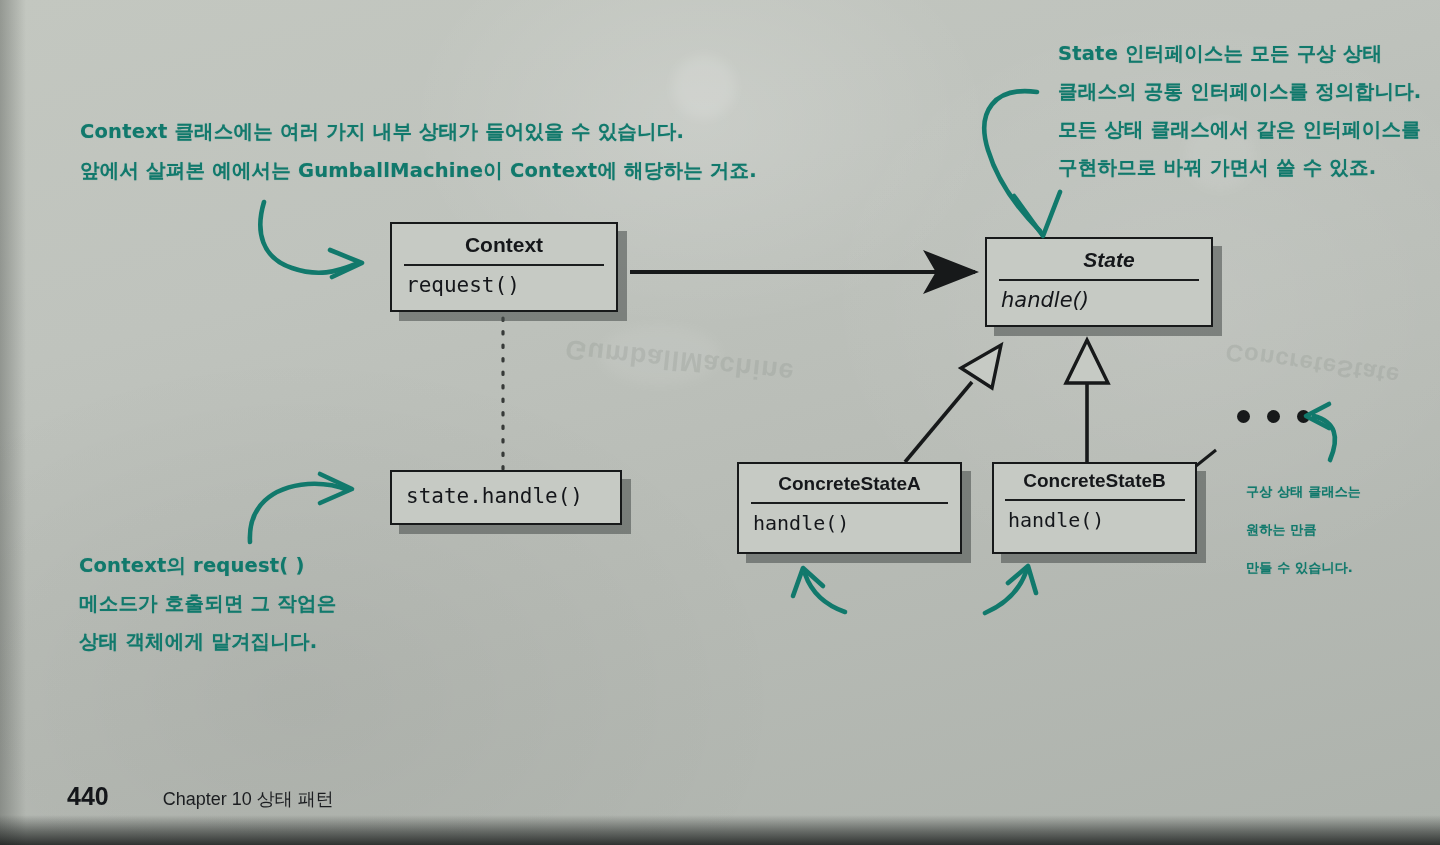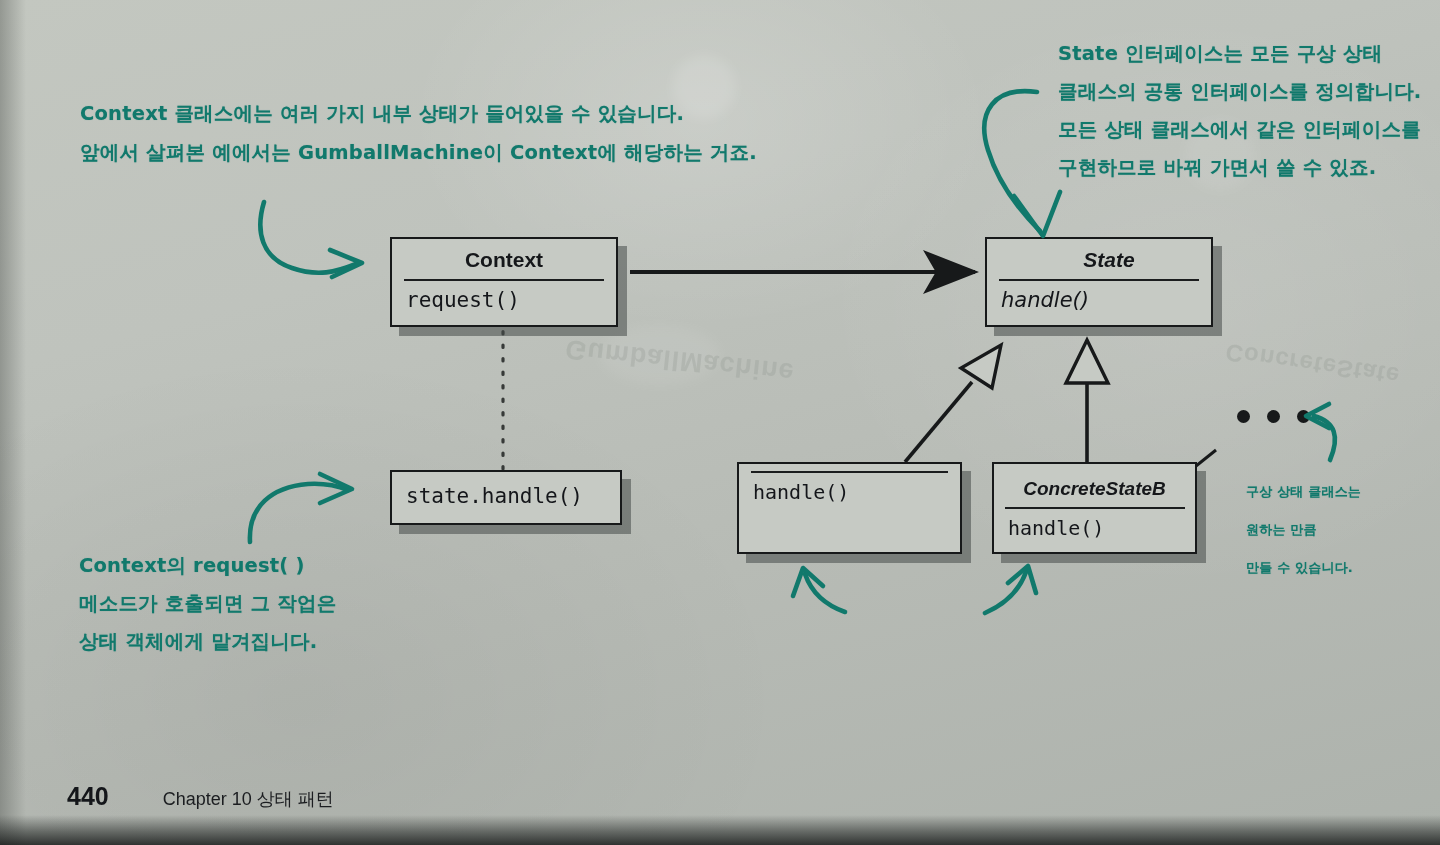--- a/index.html
+++ b/index.html
@@ -53,56 +53,56 @@
     height:0;border-top:2.2px solid #1b1d1e;
     margin:0 auto;
   }
   .uml .member{
     font-family:"DejaVu Sans Mono", monospace;
     color:#14161a;
   }
   .uml.abstract .title{font-style:italic;}
   .uml.abstract .member{font-style:italic;font-family:"DejaVu Sans",sans-serif;}
 
-  #box-context{left:390px;top:237px;width:228px;height:90px;}
+  #box-context{left:390px;top:222px;width:228px;height:90px;}
   #box-context .title{font-size:21px;padding-top:9px;}
   #box-context .rule{width:200px;margin-top:7px;}
   #box-context .member{font-size:21px;padding:7px 13px 0 14px;}
 
   #box-state{left:985px;top:237px;width:228px;height:90px;}
   #box-state .title{font-size:21px;padding-top:9px;padding-left:20px;}
   #box-state .rule{width:200px;margin-top:7px;}
   #box-state .member{font-size:21px;padding:7px 0 0 14px;}
 
   #box-note{left:390px;top:470px;width:232px;height:55px;}
   #box-note .member{font-size:21px;padding:12px 0 0 14px;}
 
   #box-csa{left:737px;top:462px;width:225px;height:92px;}
   #box-csa .title{font-size:19px;padding-top:9px;}
   #box-csa .rule{width:197px;margin-top:7px;}
   #box-csa .member{font-size:20px;padding:7px 0 0 14px;}
 
   #box-csb{left:992px;top:462px;width:205px;height:92px;}
-  #box-csb .title{font-size:19px;padding-top:14px;font-style:italic;}
+  #box-csb .title{font-size:19px;padding-top:6px;}
   #box-csb .rule{width:180px;margin-top:7px;}
   #box-csb .member{font-size:20px;padding:7px 0 0 14px;}
 
   
   .ink{
     position:absolute;
     color:#11796c;
     font-family:"DejaVu Sans", sans-serif;
     font-weight:700;
     font-size:19.5px;
     line-height:39px;
     white-space:pre;
     letter-spacing:0.2px;
     text-shadow:0 0 1px rgba(17,121,108,0.35);
   }
-  #ann-context{left:80px;top:94px;}
+  #ann-context{left:80px;top:112px;}
   #ann-state{left:1058px;top:35px;line-height:38px;}
   #ann-request{left:79px;top:547px;line-height:38px;}
   #ann-concrete{left:448px;top:631px;line-height:41px;}
   #ann-many{left:1246px;top:473px;line-height:38px;font-size:13px;}
 
   
   #ellipsis{position:absolute;left:1237px;top:410px;display:flex;gap:17px;}
   #ellipsis i{display:block;width:13px;height:13px;border-radius:50%;background:#17191a;}
 
   
@@ -153,20 +153,21 @@
     <div class="title">State</div>
     <div class="rule"></div>
     <div class="member">handle()</div>
   </div>
 
   <div class="uml" id="box-note">
     <div class="member">state.handle()</div>
   </div>
 
   <div class="uml" id="box-csa">
+    <div class="title">ConcreteStateA</div>
     <div class="rule"></div>
     <div class="member">handle()</div>
   </div>
 
   <div class="uml" id="box-csb">
     <div class="title">ConcreteStateB</div>
     <div class="rule"></div>
     <div class="member">handle()</div>
   </div>
 

